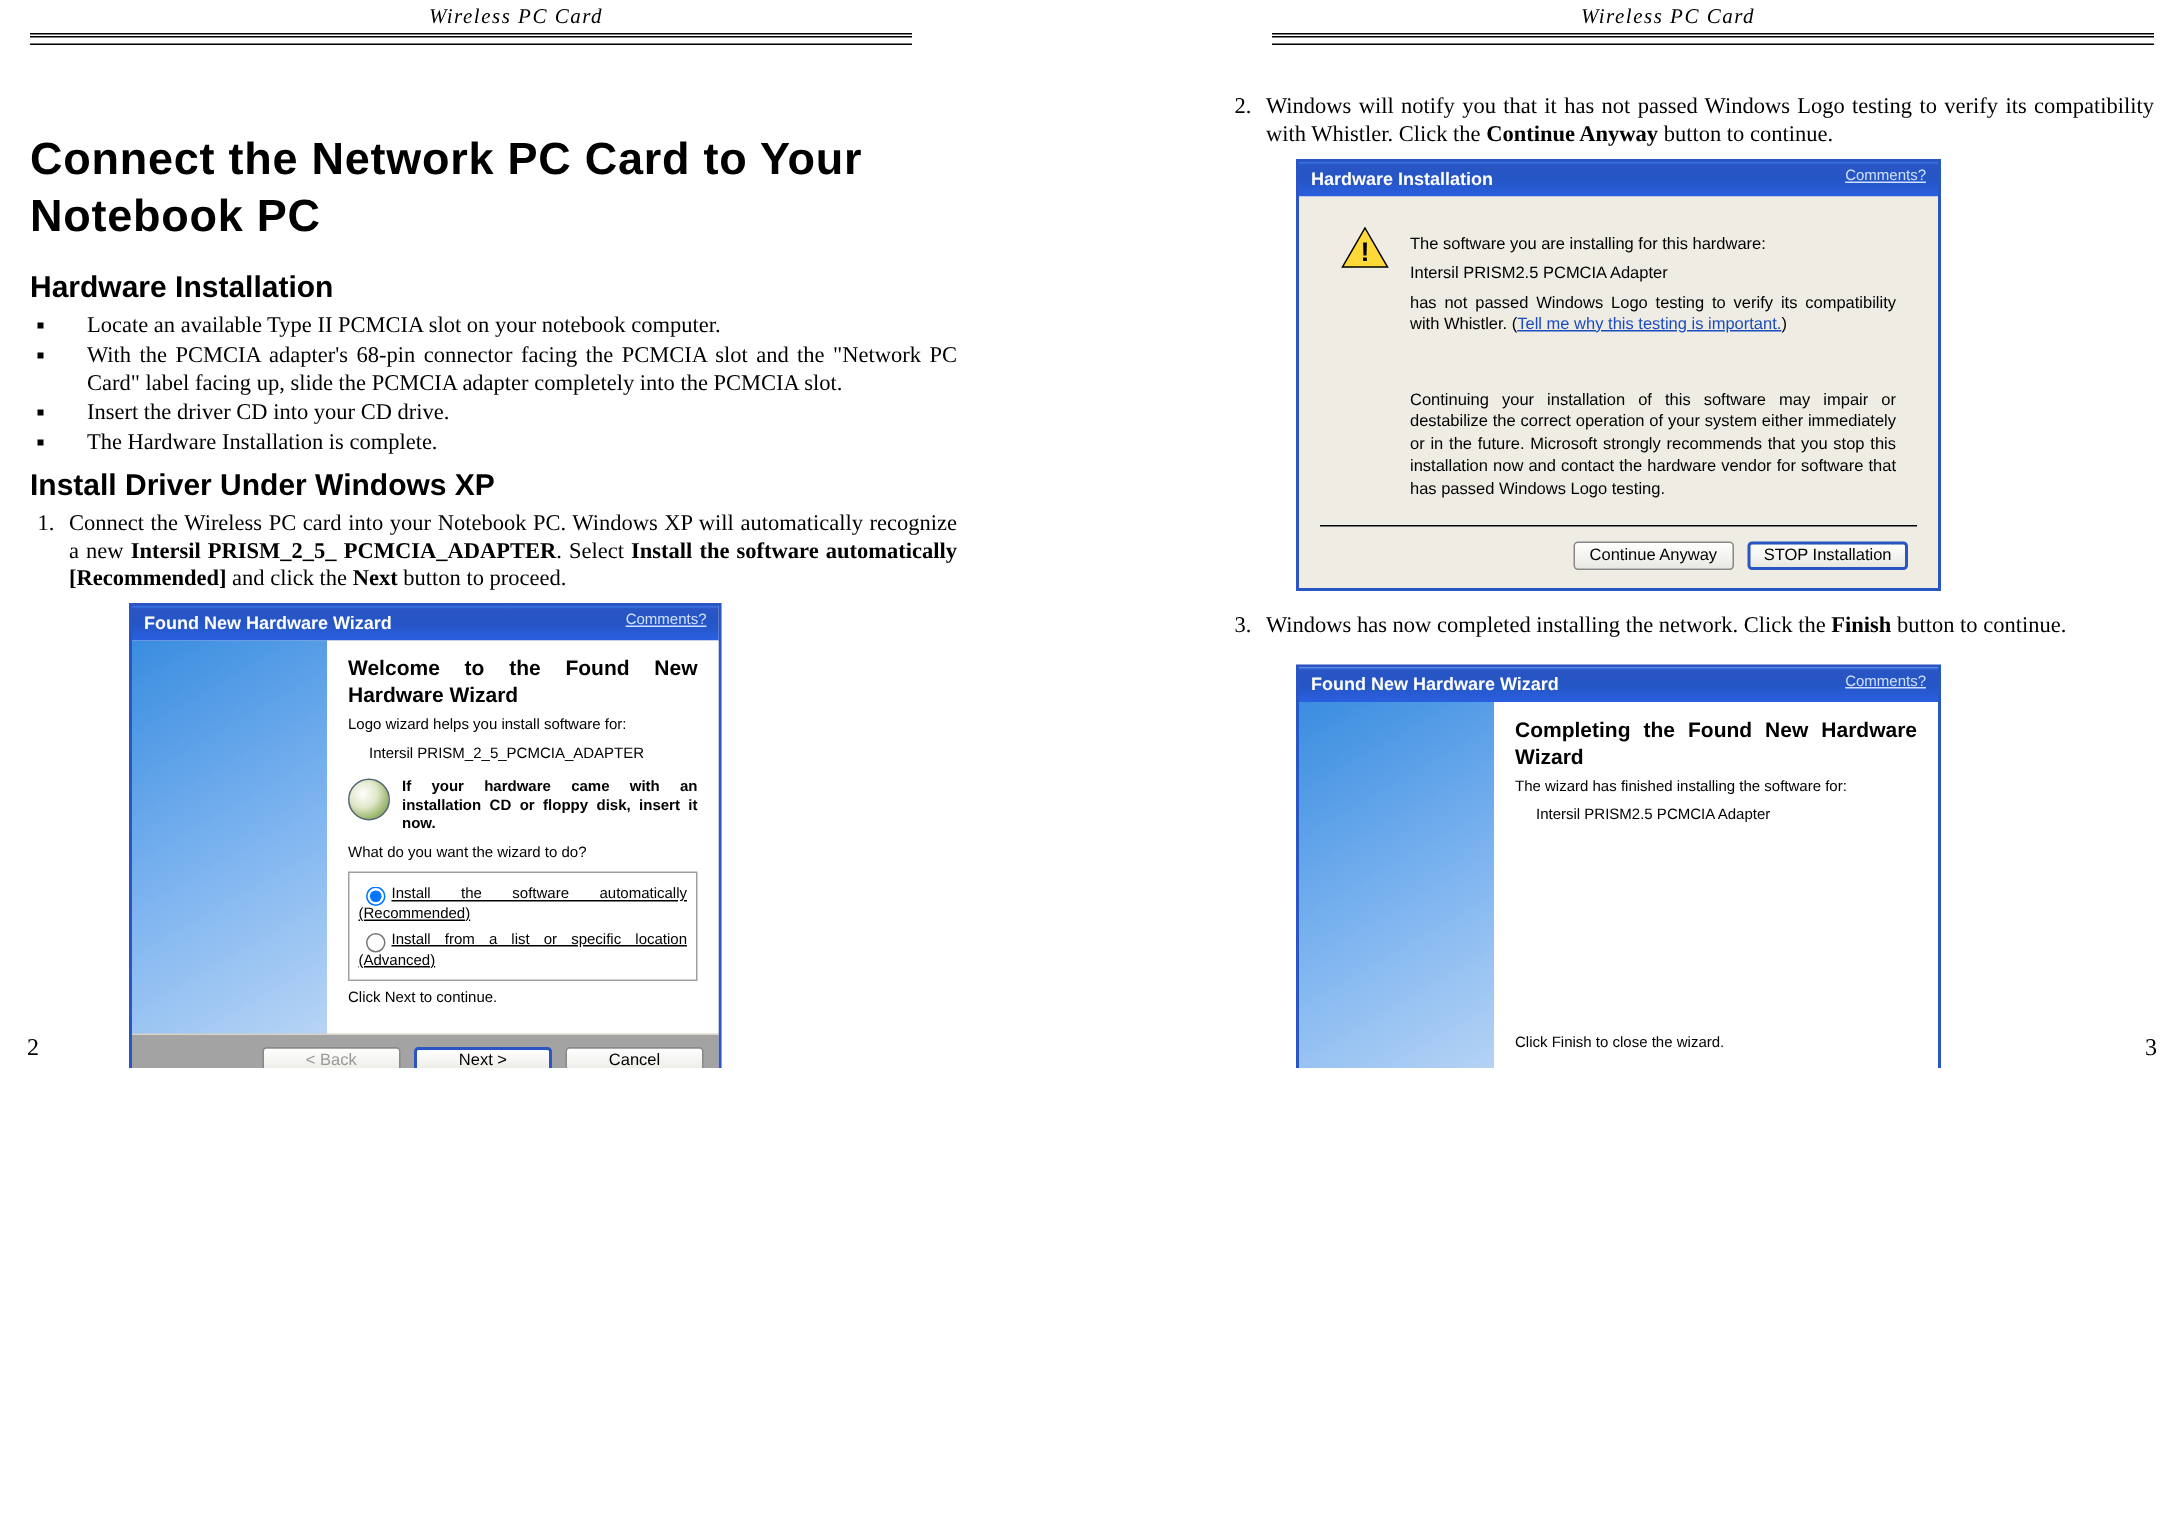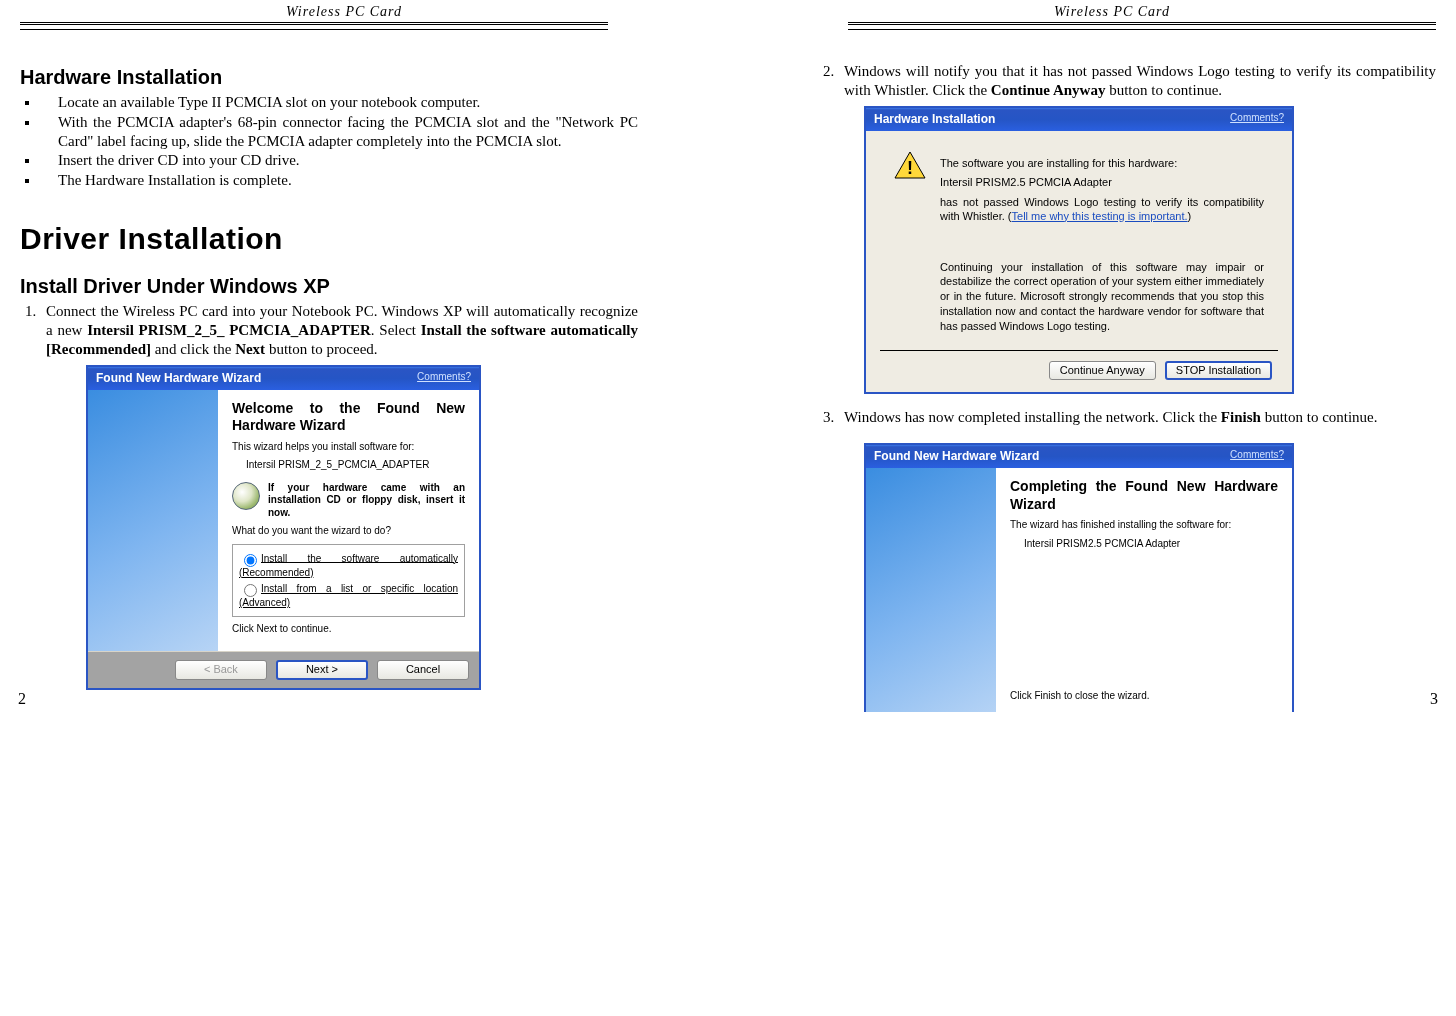--- a/index.html
+++ b/index.html
@@ -165,46 +165,46 @@
 </head>
 <body>
 
 <div class="page-wrap">
 
   <div class="page left">
     <div class="page-header">Wireless  PC  Card</div>
     <hr class="hr-bar">
     <div class="page-body">
 
+      <h1>Connect the Network PC Card to Your Notebook PC</h1>
       <h2>Hardware Installation</h2>
       <ul class="square">
         <li>Locate an available Type II PCMCIA slot on your notebook computer.</li>
         <li>With the PCMCIA adapter's 68-pin connector facing the PCMCIA slot and the "Network PC Card" label facing up, slide the PCMCIA adapter completely into the PCMCIA slot.</li>
         <li>Insert the driver CD into your CD drive.</li>
         <li>The Hardware Installation is complete.</li>
       </ul>
 
-      <h1>Driver Installation</h1>
       <h2>Install Driver Under Windows XP</h2>
 
       <ol class="numbered">
         <li>
           <span>Connect the Wireless PC card into your Notebook PC. Windows XP will automatically recognize a new </span><b>Intersil PRISM_2_5_ PCMCIA_ADAPTER</b><span>. Select </span><b>Install the software automatically [Recommended]</b><span> and click the </span><b>Next</b><span> button to proceed.</span>
 
           
           <div class="xp-dialog" style="width:395px; margin-left:40px;">
             <div class="xp-titlebar">
               <span>Found New Hardware Wizard</span>
               <span class="comments">Comments?</span>
             </div>
             <div class="split">
               <div class="sidebar-img"></div>
               <div class="main-col">
                 <div class="xp-heading">Welcome to the Found New Hardware Wizard</div>
-                <div class="xp-small">This wizard helps you install software for:</div>
+                <div class="xp-small">Logo wizard helps you install software for:</div>
                 <div class="xp-small indent">Intersil PRISM_2_5_PCMCIA_ADAPTER</div>
                 <div class="cd-row">
                   <div class="cd-icon"></div>
                   <div class="xp-small" style="font-weight:bold; margin:0;">If your hardware came with an installation CD or floppy disk, insert it now.</div>
                 </div>
                 <div class="xp-small">What do you want the wizard to do?</div>
                 <div class="option-box">
                   <div class="radio-row"><input type="radio" checked="" style=""><span>Install the software automatically (Recommended)</span></div>
                   <div class="radio-row"><input type="radio" style=""><span>Install from a list or specific location (Advanced)</span></div>
                 </div>

